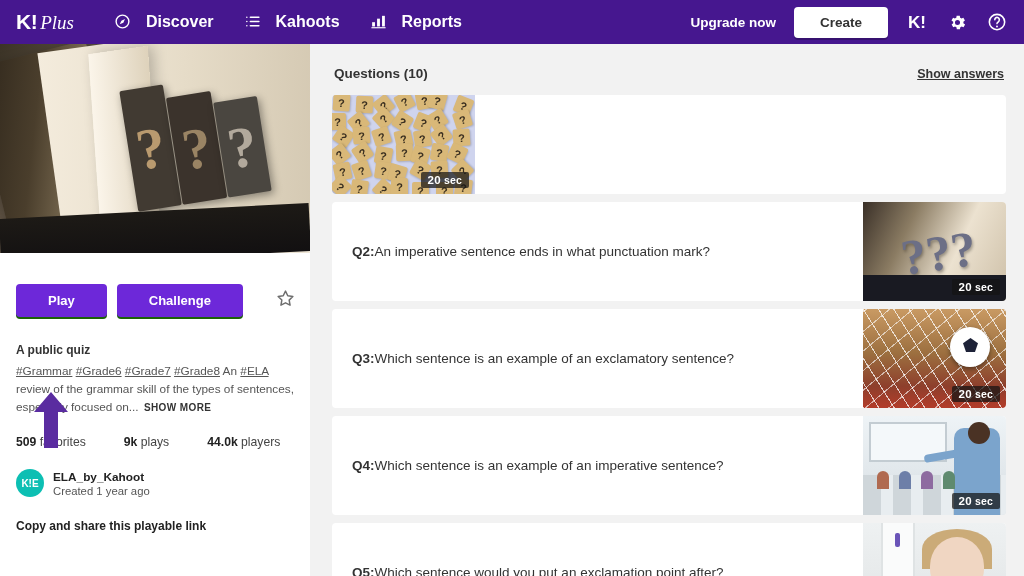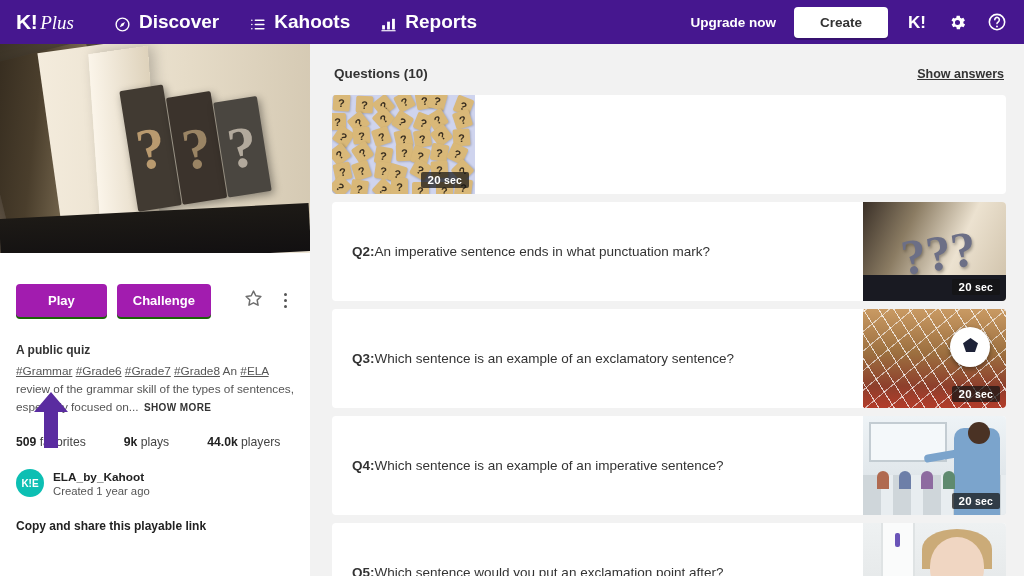--- a/index.html
+++ b/index.html
@@ -26,22 +26,22 @@
     color: #fff; font-weight: bold; font-size: 21px;
     letter-spacing: -0.5px; font-style: normal;
   }
   .brand-plus {
     color: #fff; font-size: 19px; font-style: italic;
     font-family: "Liberation Serif", serif;
     margin-left: 3px; font-weight: 400;
   }
   .nav-links { display: flex; align-items: center; gap: 30px; }
   .nav-item {
-    display: flex; align-items: flex-end; gap: 8px;
-    color: #fff; font-size: 19px; font-weight: bold;
+    display: flex; align-items: flex-start; gap: 15px;
+    color: #fff; font-size: 16px; font-weight: bold;
     cursor: pointer; white-space: nowrap;
   }
   .nav-ico { width: 17px; height: 17px; display: block; flex: 0 0 17px; }
   .nav-right {
     margin-left: auto; display: flex; align-items: center; gap: 18px;
   }
   .upgrade {
     color: #fff; font-size: 13.5px; font-weight: bold;
     cursor: pointer; white-space: nowrap;
   }
@@ -119,28 +119,28 @@
   .lp { padding: 14px 16px 0 16px; }
   .quiz-title {
     font-size: 15.5px; font-weight: bold; color: #333;
     line-height: 1.33; letter-spacing: -0.1px;
   }
   .btn-row {
     display: flex; align-items: center; gap: 10px;
     margin-top: 17px;
   }
   .play-btn, .chal-btn {
-    background: #a21caf; color: #fff;
+    background: #6d28d9; color: #fff;
     border: none; border-radius: 4px;
     font-size: 13px; font-weight: bold; cursor: pointer;
     box-shadow: 0 2px 0 #1b6208;
     font-family: "Liberation Sans", sans-serif;
   }
   .play-btn { padding: 9px 32px; }
-  .chal-btn { padding: 9px 16px; }
+  .chal-btn { padding: 9px 32px; }
   .star-ic { margin-left: 22px; cursor: pointer; color: #6e6e6e; }
   .dots-ic { margin-left: 10px; cursor: pointer; display: flex;
              flex-direction: column; gap: 3px; align-items: center; }
   .dots-ic i { width: 3px; height: 3px; border-radius: 50%; background: #555; display: block; }
 
   .pubq {
     margin-top: 26px; font-size: 12px;
     font-weight: bold; color: #333;
   }
   .desc {

